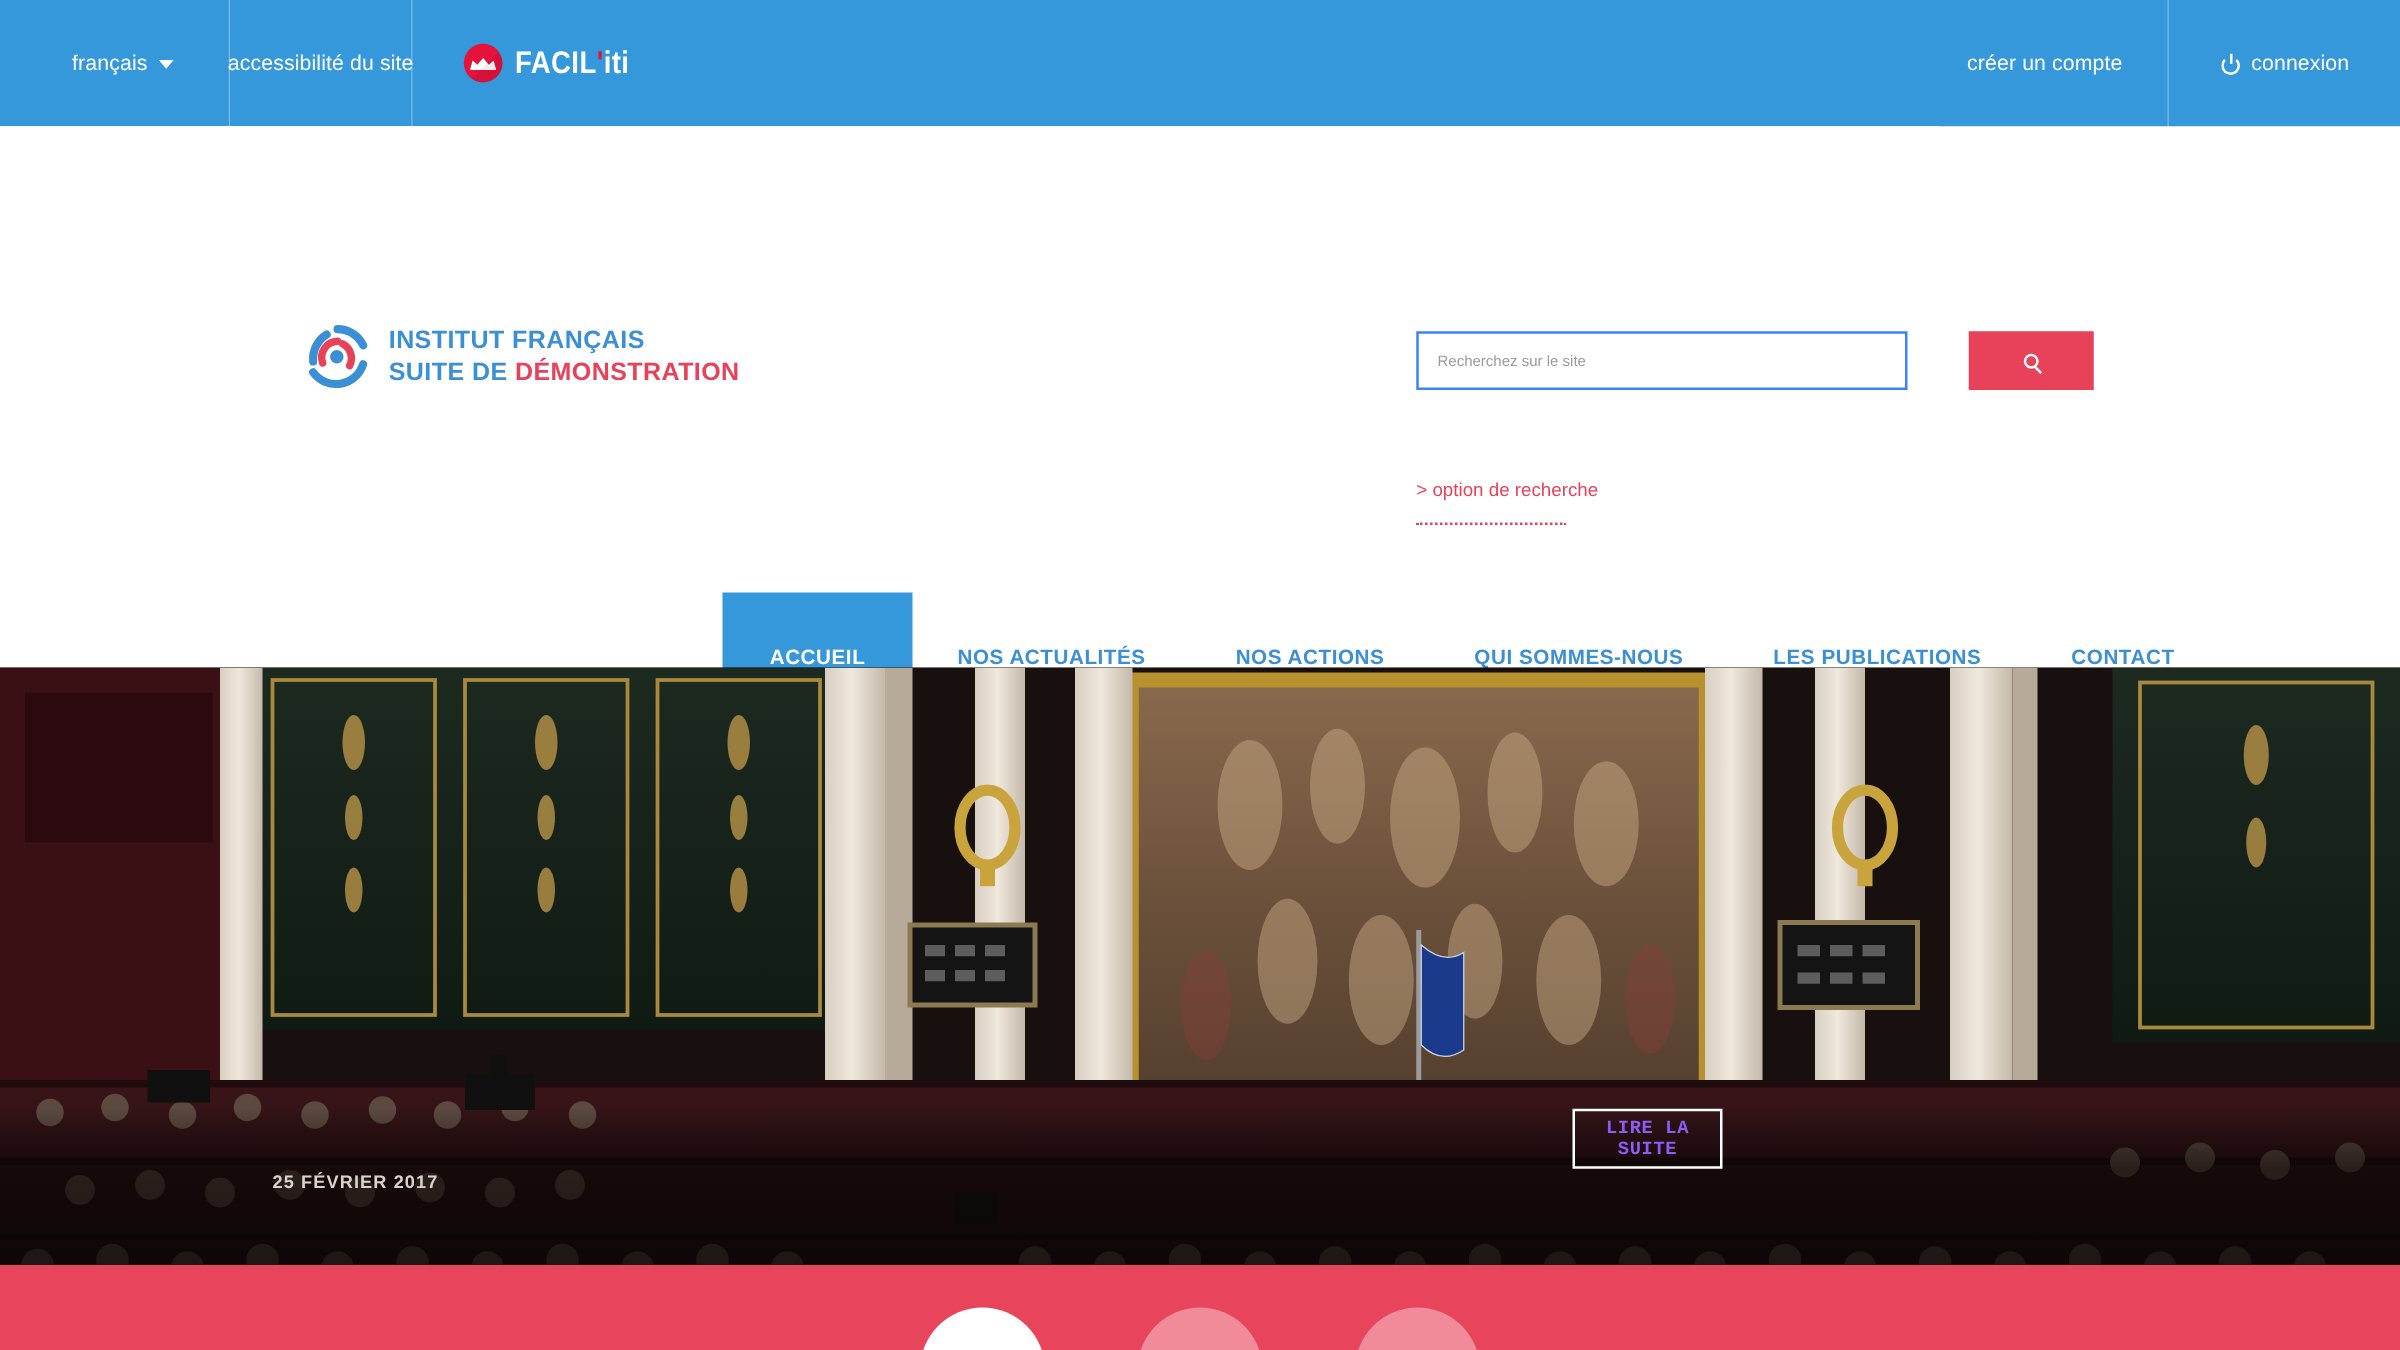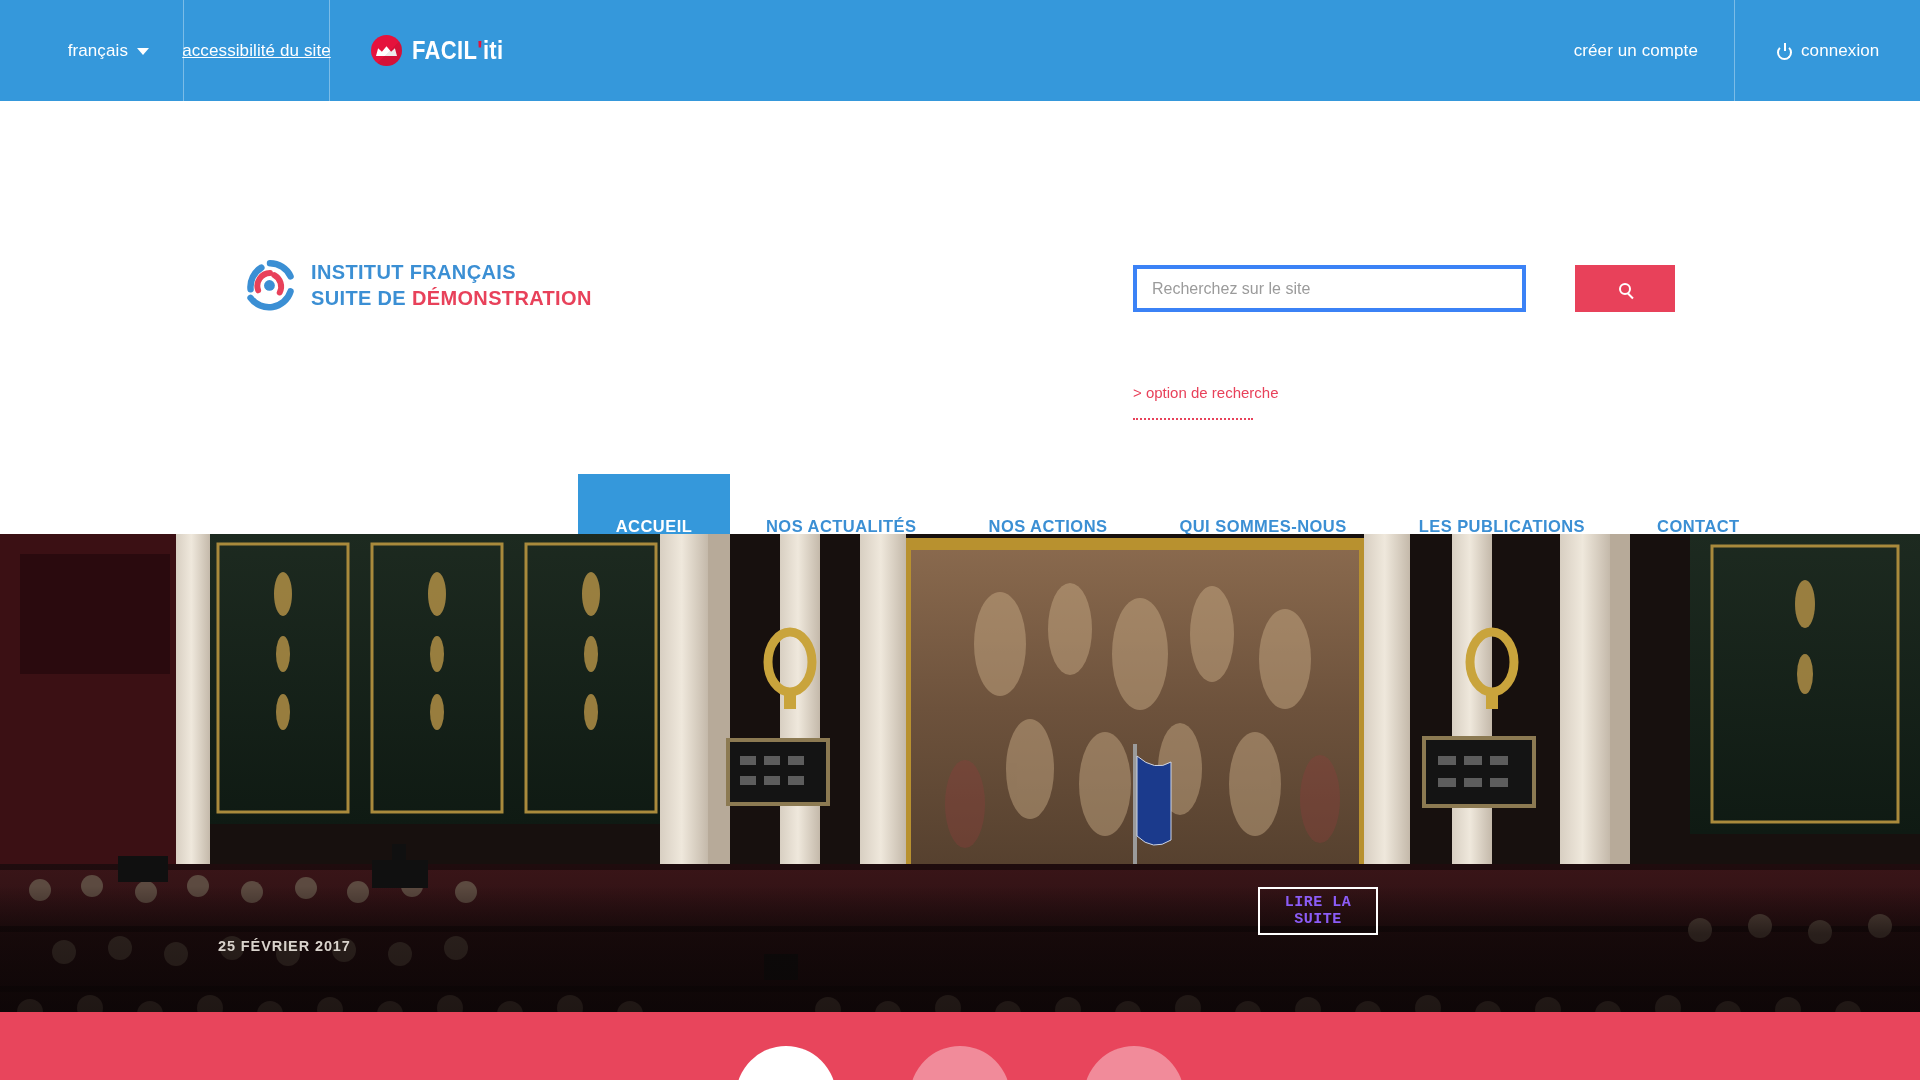--- a/index.html
+++ b/index.html
@@ -36,22 +36,22 @@
     padding: 0 26px;
     height: 101px;
     white-space: nowrap;
   }
   .tb-sep {
     border-right: 1px solid rgba(255,255,255,.35);
   }
   .tb-sep-left {
     border-left: 1px solid rgba(255,255,255,.35);
   }
-  .tb-lang { width: 184px; justify-content: flex-end; padding-right: 34px; }
-  .tb-access { width: 146px; text-decoration: underline; }
+  .tb-lang { width: 184px; justify-content: flex-end; padding-right: 44px; }
+  .tb-access { width: 146px; }
   .chevron-down {
     display: inline-block;
     margin-left: 9px;
     width: 0; height: 0;
     border-left: 6px solid transparent;
     border-right: 6px solid transparent;
     border-top: 7px solid #ffffff;
     position: relative;
     top: 1px;
   }
@@ -148,24 +148,24 @@
 
   
   .search-wrap {
     position: absolute;
     left: 1133px;
     top: 164px;
   }
   .search-input {
     width: 393px;
     height: 47px;
-    border: 4px solid #3b82f6;
+    border: 2px solid #3b82f6;
     background: #ffffff;
     padding: 0 15px;
-    font-size: 16px;
+    font-size: 12px;
     color: #333;
     font-family: "Liberation Sans", sans-serif;
     outline: none;
   }
   .search-input::placeholder { color: #9b9b9b; }
   .search-btn {
     position: absolute;
     left: 442px;
     top: 0;
     width: 100px;

